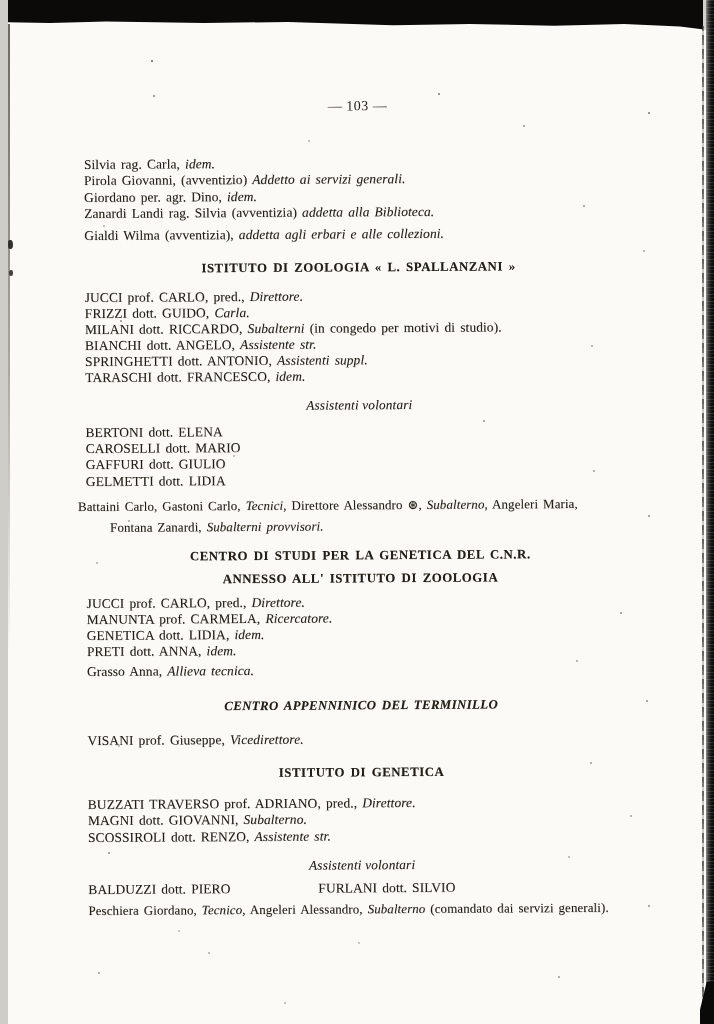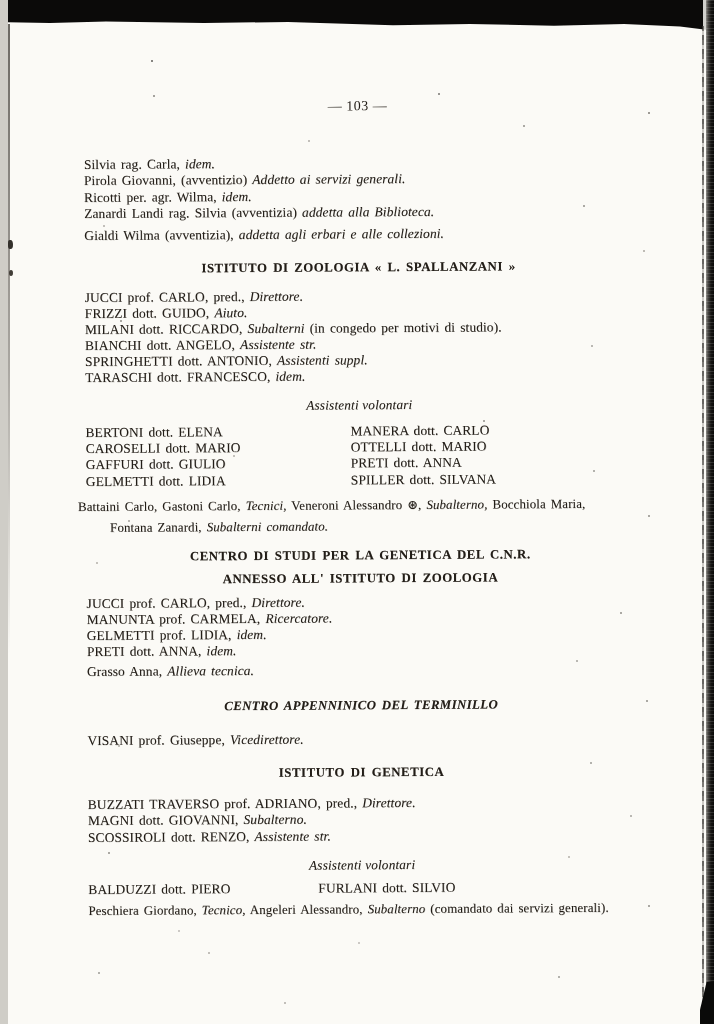--- a/index.html
+++ b/index.html
@@ -95,64 +95,58 @@
 <body>
 
 <div class="page">
 
   <div class="content">
     <div class="blk pageno">— 103 —</div>
 
     <div class="blk" id="blk-top">
         <div class="t-line"><span>Silvia rag. Carla, </span><span class="it">idem.</span></div>
         <div class="t-line"><span>Pirola Giovanni, (avventizio) </span><span class="it">Addetto ai servizi generali.</span></div>
-        <div class="t-line"><span>Ricotti per. agr. Wilma, </span><span class="it">idem.</span></div>
+        <div class="t-line"><span>Giordano per. agr. Dino, </span><span class="it">idem.</span></div>
         <div class="t-line"><span>Zanardi Landi rag. Silvia (avventizia) </span><span class="it">addetta alla Biblioteca.</span></div>
         <div class="t-line gap"><span>Gialdi Wilma (avventizia), </span><span class="it">addetta agli erbari e alle collezioni.</span></div>
       </div>
 
     <div class="blk hd" id="hd-zoologia">ISTITUTO DI ZOOLOGIA « L. SPALLANZANI »</div>
     <div class="blk" id="blk-zoologia">
         <div class="t-line"><span>JUCCI prof. CARLO, pred., </span><span class="it">Direttore.</span></div>
-        <div class="t-line"><span>FRIZZI dott. GUIDO, </span><span class="it">Aiuto.</span></div>
+        <div class="t-line"><span>FRIZZI dott. GUIDO, </span><span class="it">Carla.</span></div>
         <div class="t-line"><span>MILANI dott. RICCARDO, </span><span class="it">Subalterni</span><span> (in congedo per motivi di studio).</span></div>
         <div class="t-line"><span>BIANCHI dott. ANGELO, </span><span class="it">Assistente str.</span></div>
         <div class="t-line"><span>SPRINGHETTI dott. ANTONIO, </span><span class="it">Assistenti suppl.</span></div>
         <div class="t-line"><span>TARASCHI dott. FRANCESCO, </span><span class="it">idem.</span></div>
       </div>
 
     <div class="blk sub" id="sub1">Assistenti volontari</div>
     <div class="blk" id="cols1">
         <div class="col col-left">
           <div class="t-line">BERTONI dott. ELENA</div>
           <div class="t-line">CAROSELLI dott. MARIO</div>
           <div class="t-line">GAFFURI dott. GIULIO</div>
           <div class="t-line">GELMETTI dott. LIDIA</div>
         </div>
-        <div class="col col-right">
-          <div class="t-line">MANERA dott. CARLO</div>
-          <div class="t-line">OTTELLI dott. MARIO</div>
-          <div class="t-line">PRETI dott. ANNA</div>
-          <div class="t-line">SPILLER dott. SILVANA</div>
-        </div>
       </div>
 
     <div class="blk" id="blk-tecnici">
-        <div class="t-line"><span>Battaini Carlo, Gastoni Carlo, </span><span class="it">Tecnici,</span><span> Veneroni Alessandro ⊛, </span><span class="it">Subalterno,</span><span> Bocchiola Maria,</span></div>
-        <div class="t-line indent"><span>Fontana Zanardi, </span><span class="it">Subalterni comandato.</span></div>
+        <div class="t-line"><span>Battaini Carlo, Gastoni Carlo, </span><span class="it">Tecnici,</span><span> Direttore Alessandro ⊛, </span><span class="it">Subalterno,</span><span> Angeleri Maria,</span></div>
+        <div class="t-line indent"><span>Fontana Zanardi, </span><span class="it">Subalterni provvisori.</span></div>
       </div>
 
     <div class="blk hd" id="hd-cnr">
       <div>CENTRO DI STUDI PER LA GENETICA DEL C.N.R.</div>
       <div>ANNESSO ALL' ISTITUTO DI ZOOLOGIA</div>
     </div>
     <div class="blk" id="blk-cnr">
         <div class="t-line"><span>JUCCI prof. CARLO, pred., </span><span class="it">Direttore.</span></div>
         <div class="t-line"><span>MANUNTA prof. CARMELA, </span><span class="it">Ricercatore.</span></div>
-        <div class="t-line"><span>GELMETTI prof. LIDIA, </span><span class="it">idem.</span></div>
+        <div class="t-line"><span>GENETICA dott. LIDIA, </span><span class="it">idem.</span></div>
         <div class="t-line"><span>PRETI dott. ANNA, </span><span class="it">idem.</span></div>
         <div class="t-line gap"><span>Grasso Anna, </span><span class="it">Allieva tecnica.</span></div>
       </div>
 
     <div class="blk hd hd-it" id="hd-terminillo">CENTRO APPENNINICO DEL TERMINILLO</div>
     <div class="blk" id="blk-visani">
         <div class="t-line"><span>VISANI prof. Giuseppe, </span><span class="it">Vicedirettore.</span></div>
       </div>
 
     <div class="blk hd" id="hd-genetica">ISTITUTO DI GENETICA</div>

